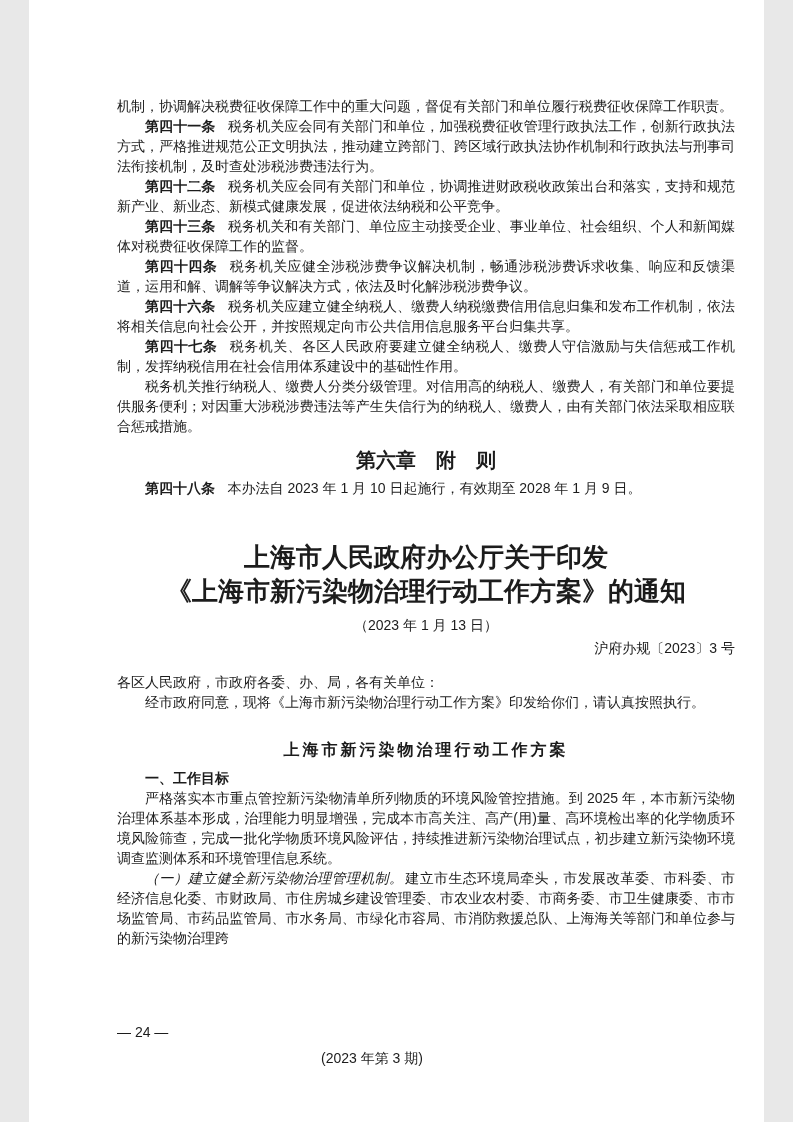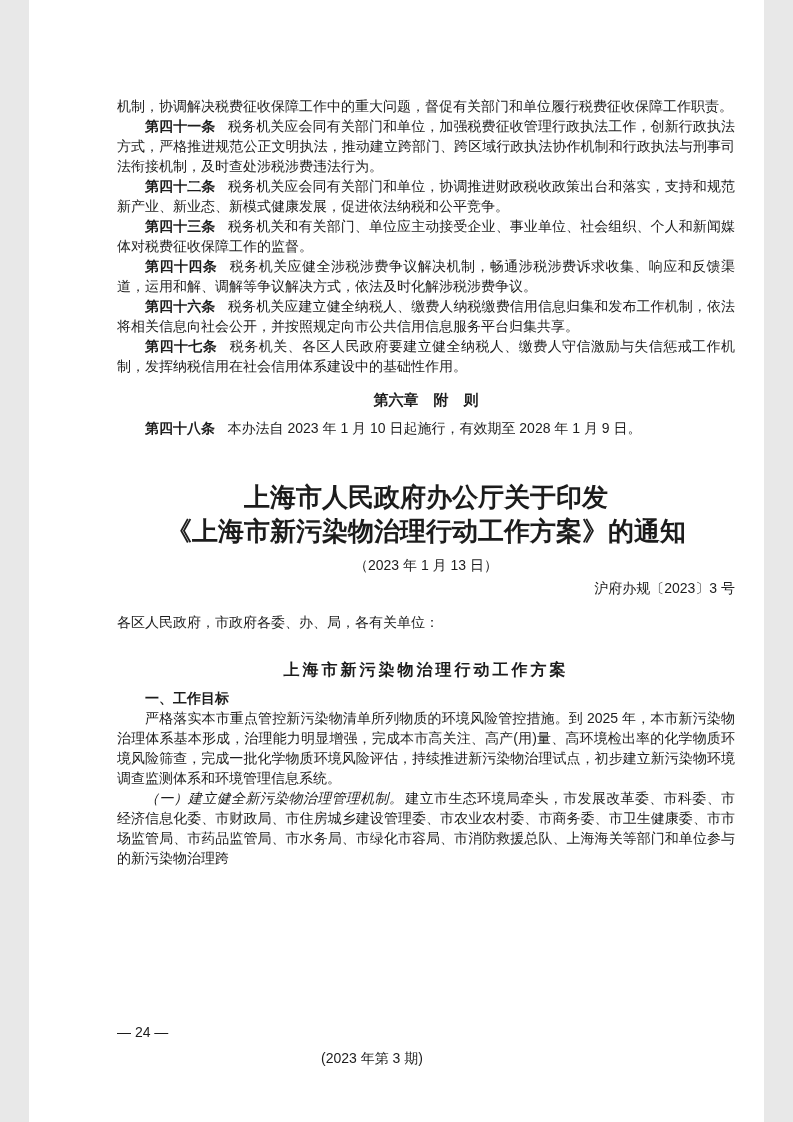--- a/index.html
+++ b/index.html
@@ -23,21 +23,21 @@
     margin: 0;
     font-size: 14px;
     line-height: 20px;
     text-align: justify;
     text-indent: 2em;
   }
   .no-indent { text-indent: 0; }
   .lead { margin-right: 0.9em; font-weight: bold; }
   .chapter-heading {
     margin: 12px 0 6px 0;
-    font-size: 15px;
+    font-size: 20px;
     font-weight: bold;
     text-align: center;
     line-height: 24px;
   }
   .notice-title {
     margin: 42px 0 0 0;
     font-size: 26px;
     font-weight: bold;
     text-align: center;
     line-height: 34px;
@@ -98,33 +98,35 @@
 
     <p class="body-p"><b class="lead">第四十三条</b><span>税务机关和有关部门、单位应主动接受企业、事业单位、社会组织、个人和新闻媒体对税费征收保障工作的监督。</span></p>
 
     <p class="body-p"><b class="lead">第四十四条</b><span>税务机关应健全涉税涉费争议解决机制，畅通涉税涉费诉求收集、响应和反馈渠道，运用和解、调解等争议解决方式，依法及时化解涉税涉费争议。</span></p>
 
 
     <p class="body-p"><b class="lead">第四十六条</b><span>税务机关应建立健全纳税人、缴费人纳税缴费信用信息归集和发布工作机制，依法将相关信息向社会公开，并按照规定向市公共信用信息服务平台归集共享。</span></p>
 
     <p class="body-p"><b class="lead">第四十七条</b><span>税务机关、各区人民政府要建立健全纳税人、缴费人守信激励与失信惩戒工作机制，发挥纳税信用在社会信用体系建设中的基础性作用。</span></p>
 
+    <p class="body-p">税务机关推行纳税人、缴费人分类分级管理。对信用高的纳税人、缴费人，有关部门和单位要提供服务便利；对因重大涉税涉费违法等产生失信行为的纳税人、缴费人，由有关部门依法采取相应联合惩戒措施。</p>
 
     <h3 class="chapter-heading">第六章　附　则</h3>
 
     <p class="body-p"><b class="lead">第四十八条</b><span>本办法自 2023 年 1 月 10 日起施行，有效期至 2028 年 1 月 9 日。</span></p>
 
     <h1 class="notice-title"><span>上海市人民政府办公厅关于印发</span><br><span>《上海市新污染物治理行动工作方案》的通知</span></h1>
 
     <p class="date-line">（2023 年 1 月 13 日）</p>
 
     <p class="doc-number">沪府办规〔2023〕3 号</p>
 
     <p class="body-p salutation">各区人民政府，市政府各委、办、局，各有关单位：</p>
 
+    <p class="body-p">经市政府同意，现将《上海市新污染物治理行动工作方案》印发给你们，请认真按照执行。</p>
 
     <h2 class="plan-title">上海市新污染物治理行动工作方案</h2>
 
 
     <p class="body-p bold-heading">一、工作目标</p>
 
     <p class="body-p">严格落实本市重点管控新污染物清单所列物质的环境风险管控措施。到 2025 年，本市新污染物治理体系基本形成，治理能力明显增强，完成本市高关注、高产(用)量、高环境检出率的化学物质环境风险筛查，完成一批化学物质环境风险评估，持续推进新污染物治理试点，初步建立新污染物环境调查监测体系和环境管理信息系统。</p>
 
 
     <p class="body-p"><i class="kai-lead">（一）建立健全新污染物治理管理机制。</i><span>建立市生态环境局牵头，市发展改革委、市科委、市经济信息化委、市财政局、市住房城乡建设管理委、市农业农村委、市商务委、市卫生健康委、市市场监管局、市药品监管局、市水务局、市绿化市容局、市消防救援总队、上海海关等部门和单位参与的新污染物治理跨</span></p>

